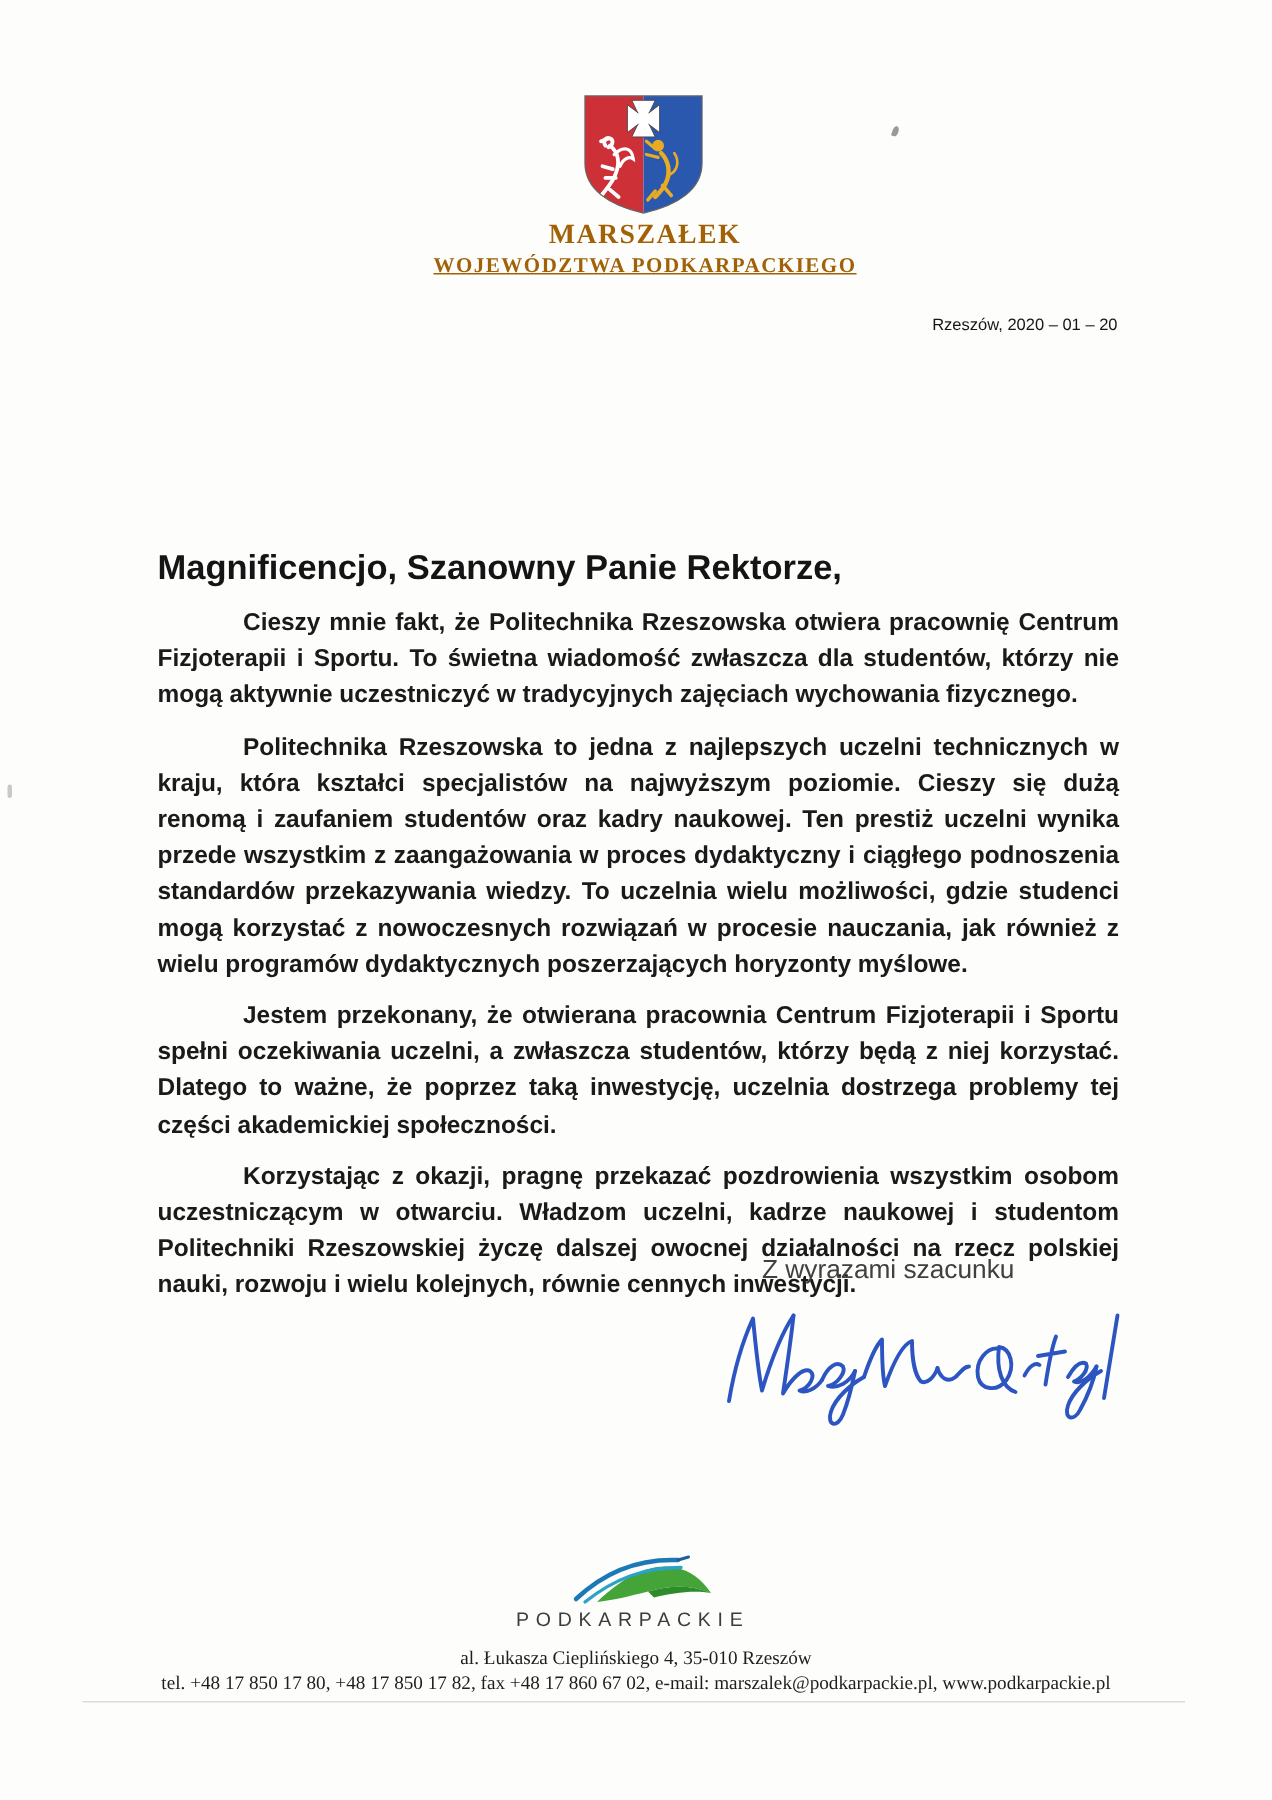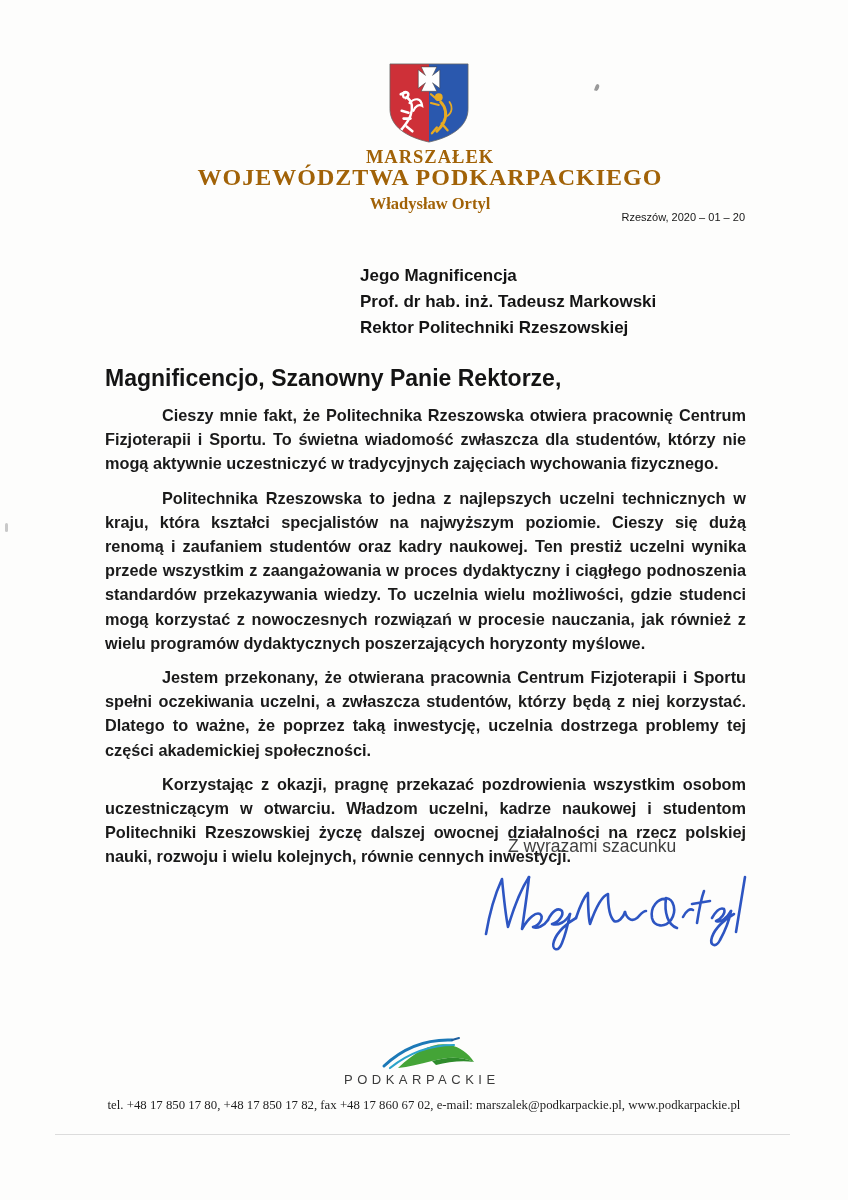--- a/index.html
+++ b/index.html
@@ -10,21 +10,21 @@
     background:#fdfdfc;
     overflow:hidden;
     font-family:"Liberation Sans", sans-serif;
     color:#1b1b1b;
   }
   
   .coat{position:absolute;left:387px;top:62px;width:84px;height:82px;}
   .lh-text{position:absolute;left:174px;top:147px;width:512px;text-align:center;
     font-family:"Liberation Serif", serif;color:#a16207;}
   .lh-line1{font-size:18.5px;font-weight:700;letter-spacing:1px;line-height:20px;}
-  .lh-line2{font-size:24px;font-weight:700;letter-spacing:1px;line-height:21px;}
+  .lh-line2{font-size:14px;font-weight:700;letter-spacing:1px;line-height:21px;text-decoration:underline;}
   .lh-name{font-size:16.5px;font-weight:700;margin-top:7px;line-height:18px;}
   
   .date{position:absolute;top:211px;right:103px;font-size:11px;color:#161616;}
   
   .addressee{position:absolute;left:360px;top:263px;font-weight:700;font-size:17px;
     line-height:26px;color:#141414;}
   
   .salutation{position:absolute;left:105px;top:365px;font-weight:700;font-size:23px;color:#141414;}
   
   .body{position:absolute;left:105px;top:403px;width:641px;
@@ -89,30 +89,24 @@
         <path d="M51,67 L46,73" stroke-width="2.4"></path>
         <path d="M60,56 C66,54 68,47 64,41" stroke-width="1.8"></path>
       </g>
     </g>
     <path d="M3,2 H83 V48 C83,66 66,77 43,82 C20,77 3,66 3,48 Z" fill="none" stroke="#666" stroke-width="0.8"></path>
   </svg>
 
   <div class="lh-text">
     <div class="lh-line1">MARSZAŁEK</div>
     <div class="lh-line2">WOJEWÓDZTWA PODKARPACKIEGO</div>
-    <div class="lh-name">Władysław Ortyl</div>
   </div>
 
   <div class="date">Rzeszów, 2020 – 01 – 20</div>
 
-  <div class="addressee">
-    <div>Jego Magnificencja</div>
-    <div>Prof. dr hab. inż. Tadeusz Markowski</div>
-    <div>Rektor Politechniki Rzeszowskiej</div>
-  </div>
 
   <div class="salutation">Magnificencjo, Szanowny Panie Rektorze,</div>
 
   <div class="body">
     <p>Cieszy mnie fakt, że Politechnika Rzeszowska otwiera pracownię Centrum Fizjoterapii i Sportu. To świetna wiadomość zwłaszcza dla studentów, którzy nie mogą aktywnie uczestniczyć w tradycyjnych zajęciach wychowania fizycznego.</p>
     <p>Politechnika Rzeszowska to jedna z najlepszych uczelni technicznych w kraju, która kształci specjalistów na najwyższym poziomie. Cieszy się dużą renomą i zaufaniem studentów oraz kadry naukowej. Ten prestiż uczelni wynika przede wszystkim z zaangażowania w proces dydaktyczny i ciągłego podnoszenia standardów przekazywania wiedzy. To uczelnia wielu możliwości, gdzie studenci mogą korzystać z nowoczesnych rozwiązań w procesie nauczania, jak również z wielu programów dydaktycznych poszerzających horyzonty myślowe.</p>
     <p>Jestem przekonany, że otwierana pracownia Centrum Fizjoterapii i Sportu spełni oczekiwania uczelni, a zwłaszcza studentów, którzy będą z niej korzystać. Dlatego to ważne, że poprzez taką inwestycję, uczelnia dostrzega problemy tej części akademickiej społeczności.</p>
     <p>Korzystając z okazji, pragnę przekazać pozdrowienia wszystkim osobom uczestniczącym w otwarciu. Władzom uczelni, kadrze naukowej i studentom Politechniki Rzeszowskiej życzę dalszej owocnej działalności na rzecz polskiej nauki, rozwoju i wielu kolejnych, równie cennych inwestycji.</p>
   </div>
 
@@ -140,20 +134,21 @@
       <path d="M18,33 C38,14 55,7 70,10 C80,12 88,18 94,27 C80,21 66,22 52,26 C40,29 28,32 18,33 Z" fill="#44a437"></path>
       <path d="M52,26 C66,22 80,21 94,27 C82,25 68,27 56,30 Z" fill="#2f8c2c"></path>
       <path d="M4,31 C24,12 46,4 72,5" fill="none" stroke="#1c79b7" stroke-width="3" stroke-linecap="round"></path>
       <path d="M10,33 C30,17 50,10 74,10" fill="none" stroke="#2ba3c9" stroke-width="2.2" stroke-linecap="round"></path>
       <path d="M72,5 L79,3" fill="none" stroke="#1e5f9e" stroke-width="2" stroke-linecap="round"></path>
     </svg>
     <div class="logo-caption">PODKARPACKIE</div>
   </div>
 
   <div class="footer-address">
+    <div>al. Łukasza Cieplińskiego 4, 35-010 Rzeszów</div>
     <div>tel. +48 17 850 17 80, +48 17 850 17 82, fax +48 17 860 67 02,  e-mail: marszalek@podkarpackie.pl,  www.podkarpackie.pl</div>
   </div>
 
   <div class="speck-a"></div>
   <div class="speck-b"></div>
   <div class="scan-line"></div>
 
 </div>
 
 </body></html>

